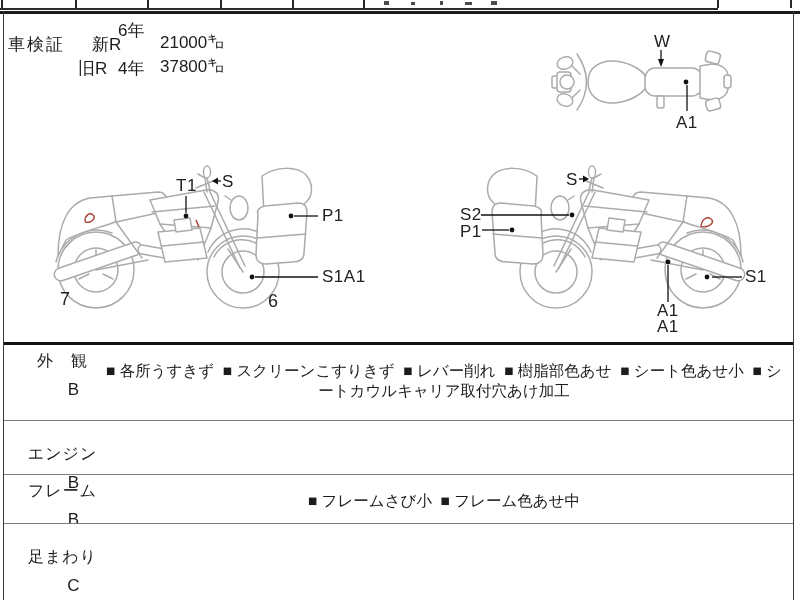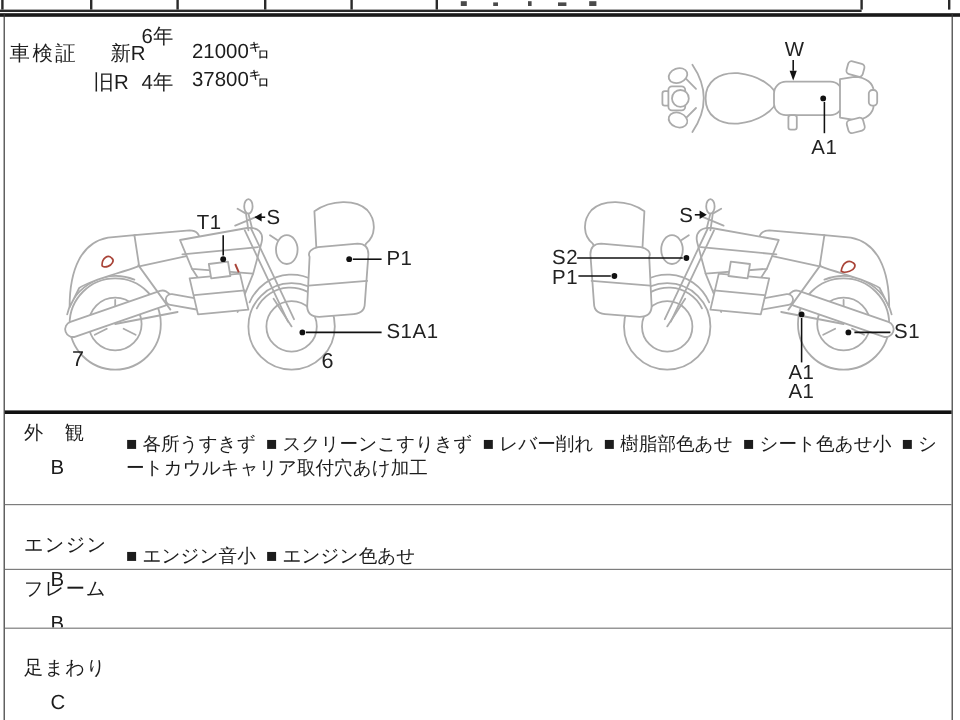--- a/index.html
+++ b/index.html
@@ -23,21 +23,21 @@
   .jp{white-space:pre;}
   #shaken-label{left:8px;top:33px;font-size:17px;letter-spacing:2px;}
   .sv{font-size:17px;}
   
   .lbl{position:absolute;font-size:17px;color:#222;letter-spacing:0.5px;}
   .num{font-size:18px;}
   
   #art{left:0;top:0;}
   
   #insp-table{left:4px;top:342px;width:789px;height:258px;border-top:3px solid #111;}
-  .t-row{position:absolute;left:0;width:789px;display:flex;overflow:hidden;box-sizing:border-box;}
+  .t-row{position:absolute;left:0;width:789px;display:flex;overflow:hidden;box-sizing:border-box;text-align:center;}
   .row-sep{position:absolute;left:0;width:789px;height:1px;background:#7d7d7d;}
   .cat-col{width:101px;flex:none;padding-top:6px;box-sizing:border-box;}
   .cat-name{padding-left:16px;font-size:16px;letter-spacing:1px;white-space:pre;}
   .cat-grade{padding-left:38px;padding-top:8px;font-size:17px;}
   .item-col{flex:1;padding-top:6px;padding-right:10px;font-size:15.5px;line-height:20px;white-space:pre-wrap;word-break:break-all;margin-top:10px;}
 </style>
 </head>
 <body>
 
 <svg id="art" class="abs" width="800" height="600" viewBox="0 0 800 600">
@@ -167,21 +167,21 @@
 <span class="abs sv" style="left:92px;top:33px">新R</span>
 <span class="abs sv" style="left:118px;top:19px">6年</span>
 <span class="abs sv" style="left:160px;top:33px">21000㌔</span>
 <span class="abs sv" style="left:78px;top:57px">旧R</span>
 <span class="abs sv" style="left:118px;top:57px">4年</span>
 <span class="abs sv" style="left:160px;top:57px">37800㌔</span>
 
 <span class="lbl" style="left:654px;top:32px">W</span>
 <span class="lbl" style="left:676px;top:113px">A1</span>
 
-<span class="lbl" style="left:164px;top:176px">T1</span>
+<span class="lbl" style="left:176px;top:176px">T1</span>
 <span class="lbl" style="left:222px;top:172px">S</span>
 <span class="lbl" style="left:322px;top:206px">P1</span>
 <span class="lbl" style="left:322px;top:267px">S1A1</span>
 <span class="lbl num" style="left:60px;top:289px">7</span>
 <span class="lbl num" style="left:268px;top:291px">6</span>
 
 <span class="lbl" style="left:566px;top:170px">S</span>
 <span class="lbl" style="left:460px;top:205px">S2</span>
 <span class="lbl" style="left:460px;top:222px">P1</span>
 <span class="lbl" style="left:657px;top:301px">A1</span>
@@ -195,28 +195,28 @@
       <div class="cat-grade">B</div>
     </div>
     <div class="item-col">■ 各所うすきず  ■ スクリーンこすりきず  ■ レバー削れ  ■ 樹脂部色あせ  ■ シート色あせ小  ■ シートカウルキャリア取付穴あけ加工</div>
   </div>
   <div class="row-sep" style="top:75px"></div>
   <div class="t-row" style="top:93px;height:53px">
     <div class="cat-col">
       <div class="cat-name">エンジン</div>
       <div class="cat-grade">B</div>
     </div>
-    <div class="item-col">■ エンジン音小  ■ エンジン色あせ</div>
   </div>
   <div class="row-sep" style="top:129px"></div>
   <div class="t-row" style="top:130px;height:48px">
     <div class="cat-col">
       <div class="cat-name">フレーム</div>
       <div class="cat-grade">B</div>
     </div>
+    <div class="item-col">■ フレームさび小  ■ フレーム色あせ中</div>
   </div>
   <div class="row-sep" style="top:178px"></div>
   <div class="t-row" style="top:196px;height:76px">
     <div class="cat-col">
       <div class="cat-name">足まわり</div>
       <div class="cat-grade">C</div>
     </div>
   </div>
 </div>
 

